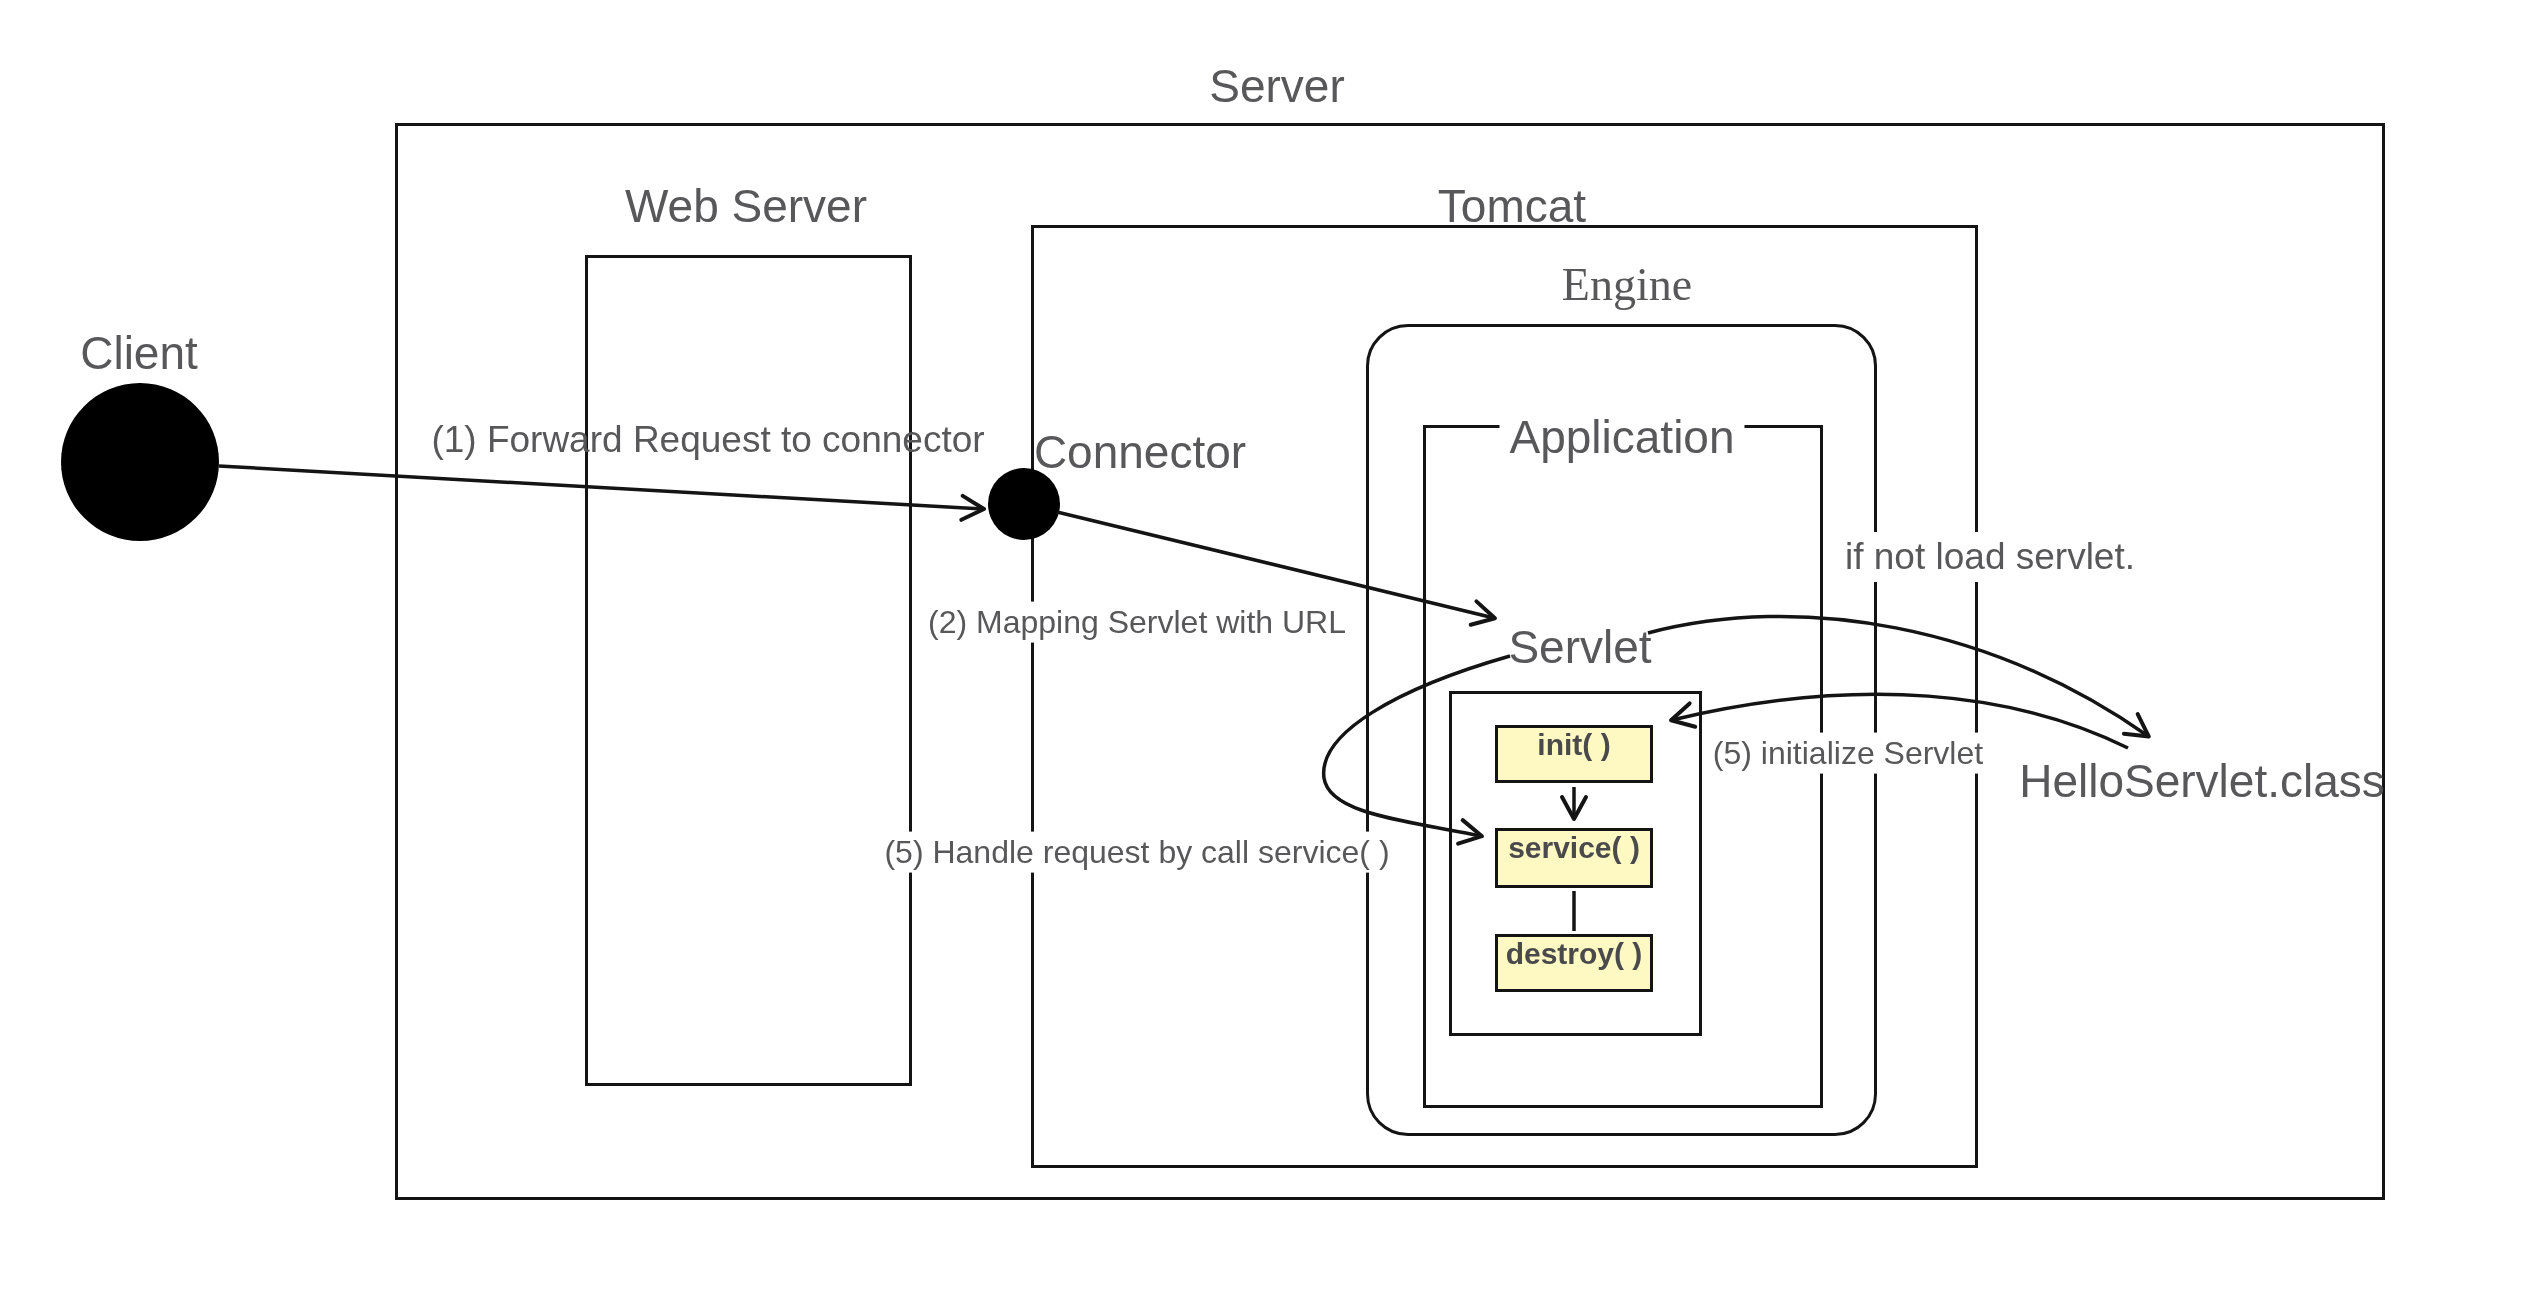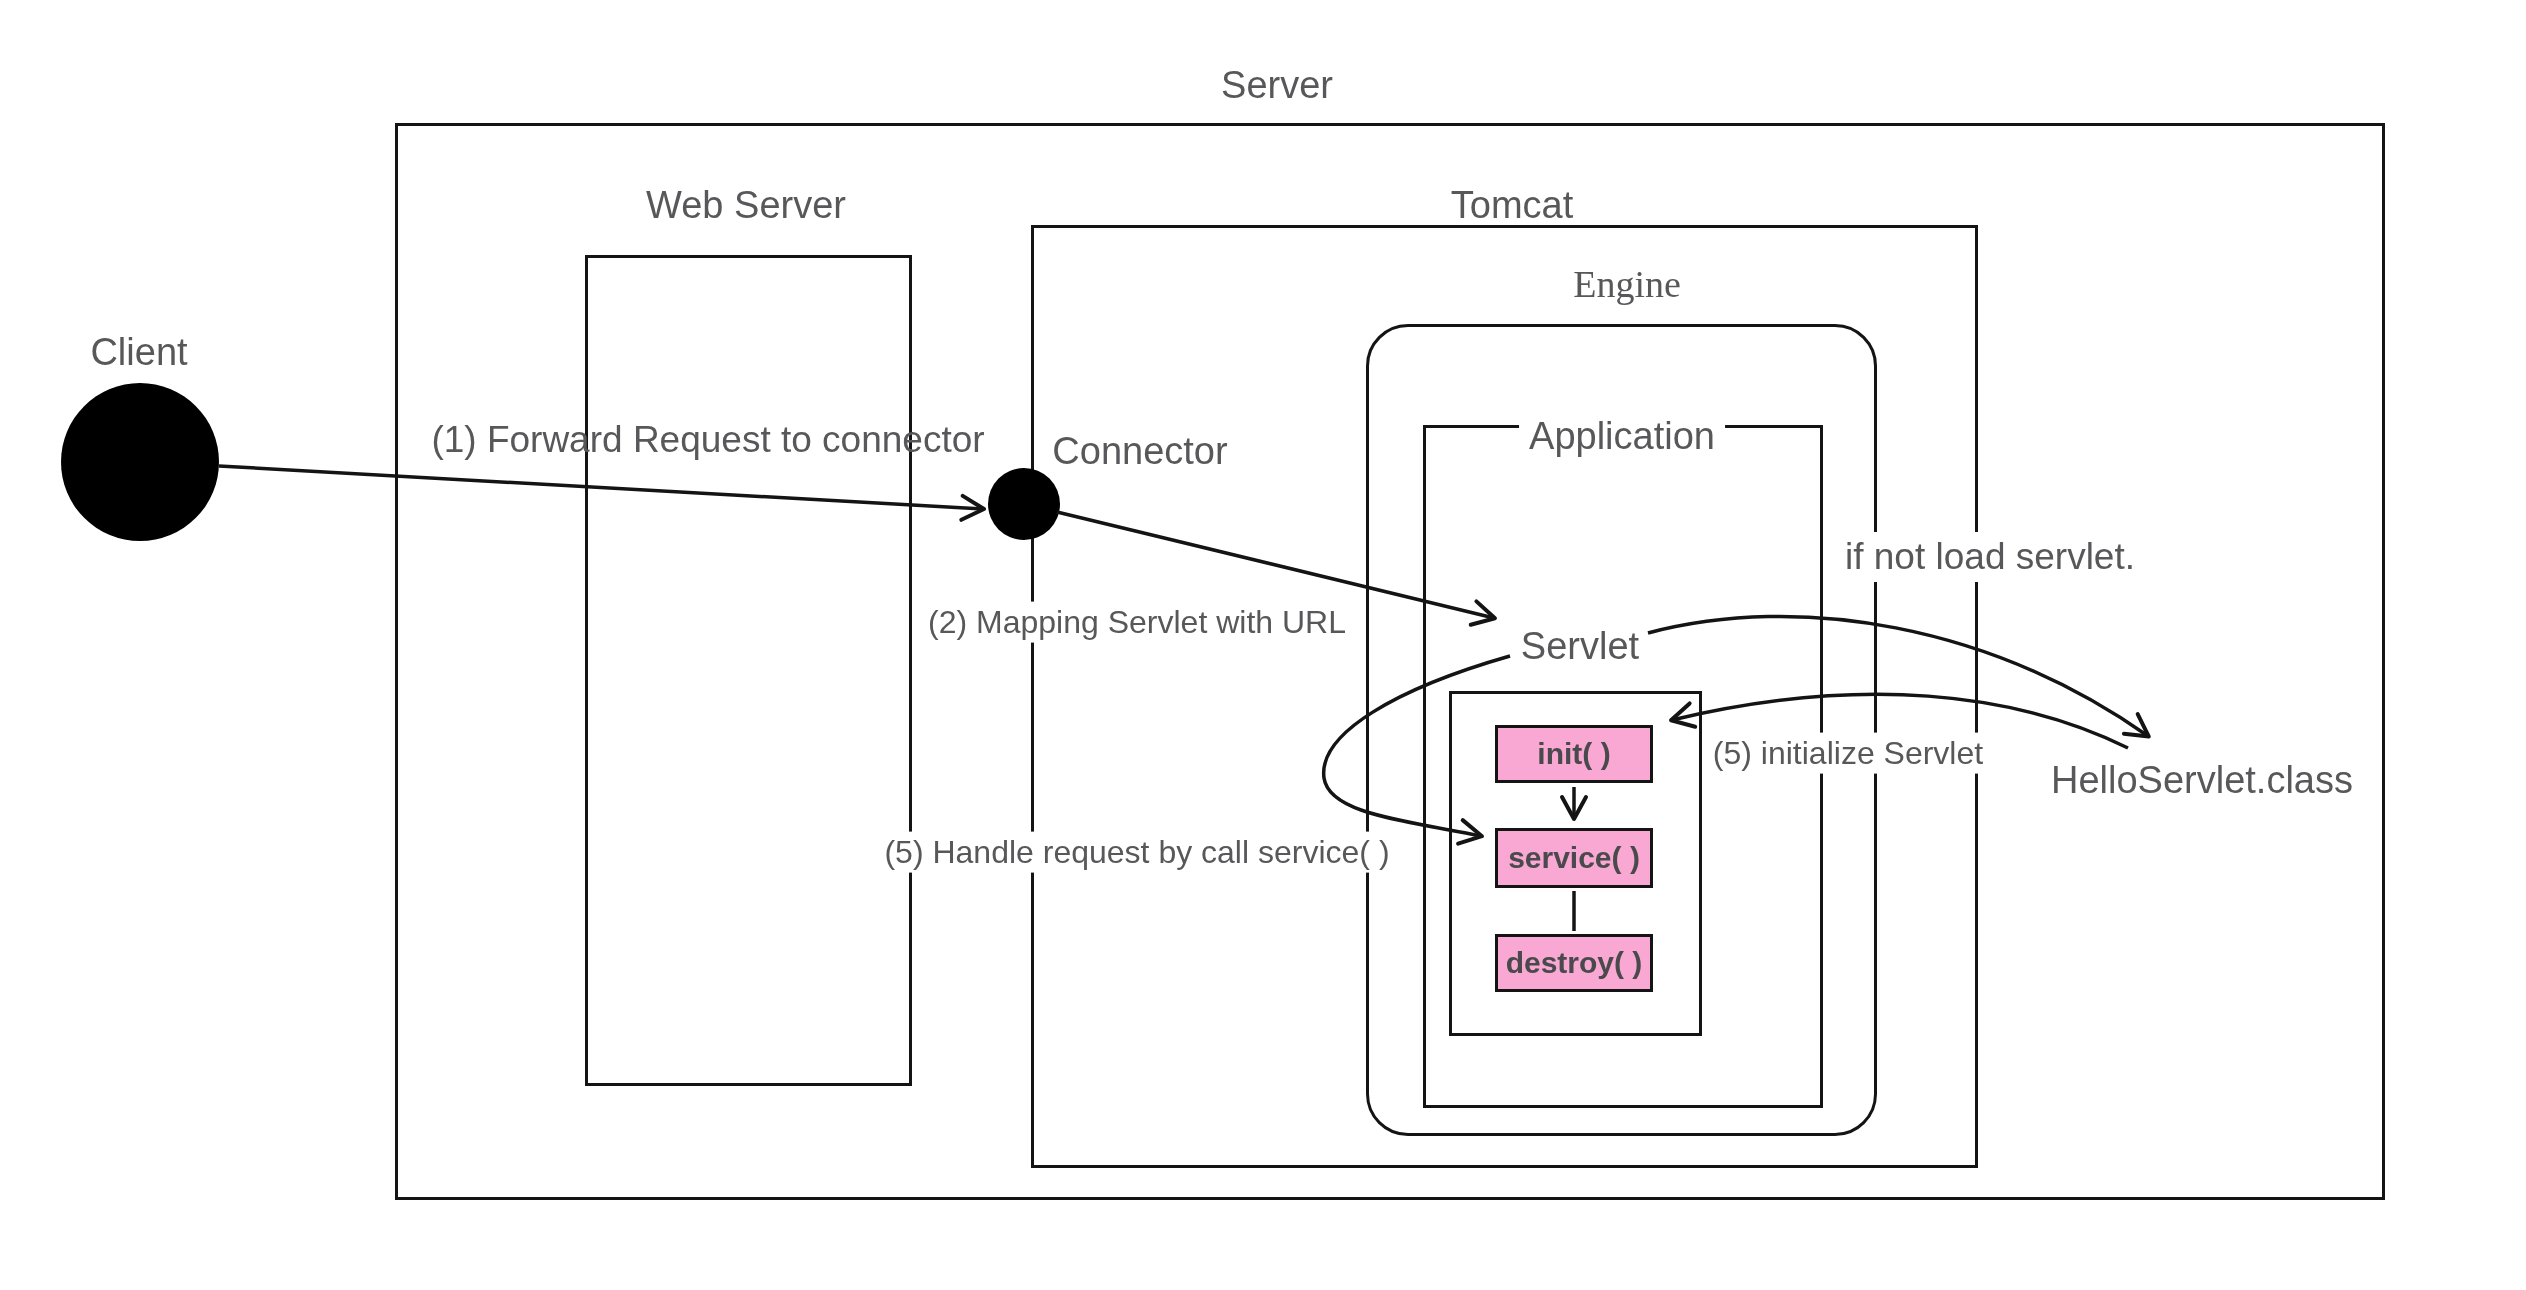--- a/index.html
+++ b/index.html
@@ -4,28 +4,28 @@
 <style>
   html,body{margin:0;padding:0;}
   body{
     width:2526px;height:1290px;position:relative;background:#ffffff;
     font-family:"Liberation Sans", sans-serif;overflow:hidden;
   }
   .box{position:absolute;border:3px solid #141414;background:transparent;box-sizing:border-box;}
   .rounded{border-radius:42px;}
   .lbl{
     position:absolute;transform:translate(-50%,-50%);
-    color:#58585a;white-space:nowrap;font-size:38px;line-height:1.15;
+    color:#58585a;white-space:nowrap;font-size:46px;line-height:1.15;
   }
   .lbl.mask{background:#ffffff;padding:2px 10px;}
   .small{font-size:32px;}
   .center-text{text-align:center;}
   .method{
-    position:absolute;border:3px solid #141414;background:#f9a8d4;box-sizing:border-box;
-    display:flex;align-items:center;justify-content:center;
+    position:absolute;border:3px solid #141414;background:#fef9c3;box-sizing:border-box;
+    display:flex;align-items:flex-start;justify-content:center;
     font-weight:bold;font-size:30px;color:#4a4a4c;
   }
   svg.overlay{position:absolute;left:0;top:0;pointer-events:none;}
 </style>
 </head>
 <body>
 
 <div class="box" style="left:395px;top:123px;width:1990px;height:1077px;"></div>
 
 <div class="box" style="left:585px;top:255px;width:327px;height:831px;"></div>

